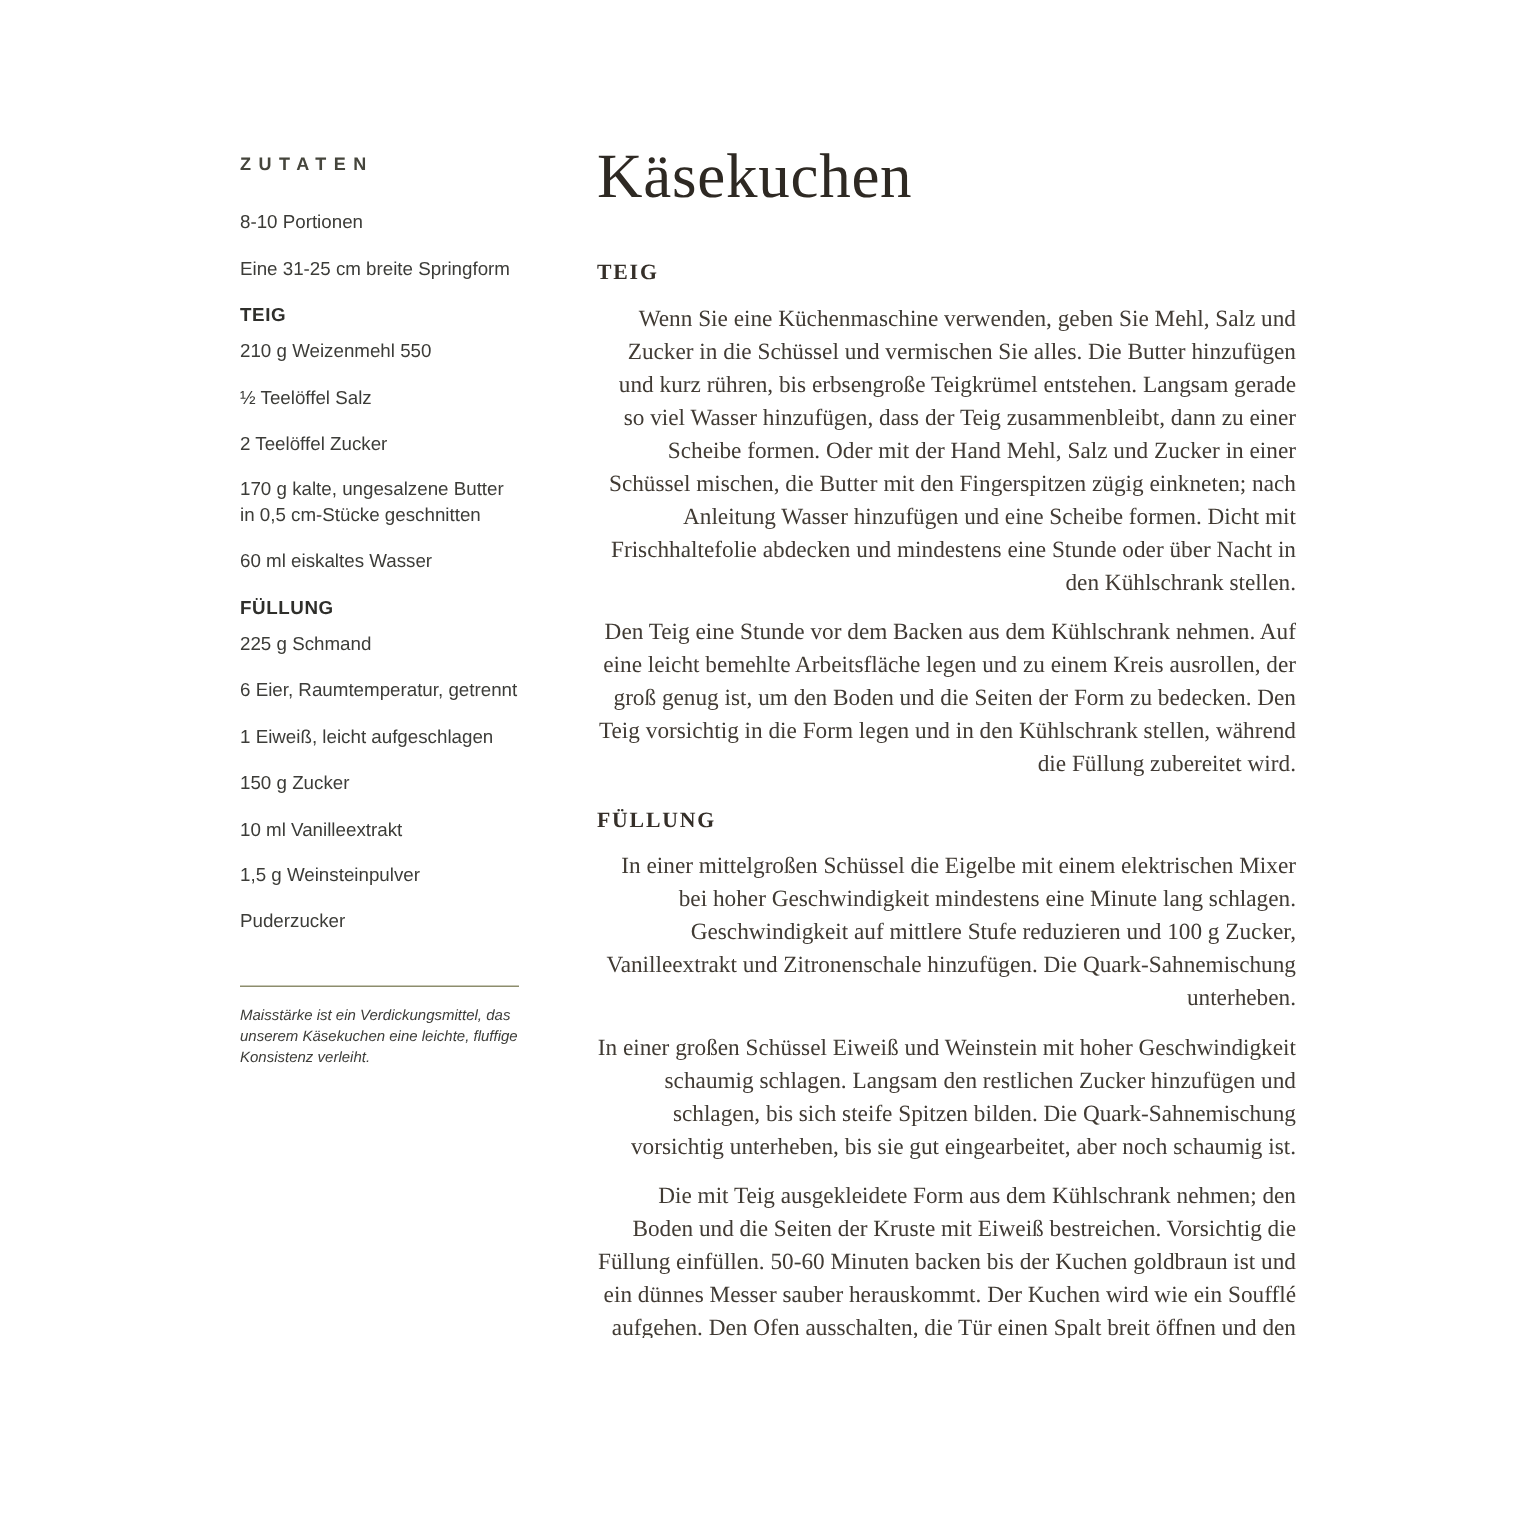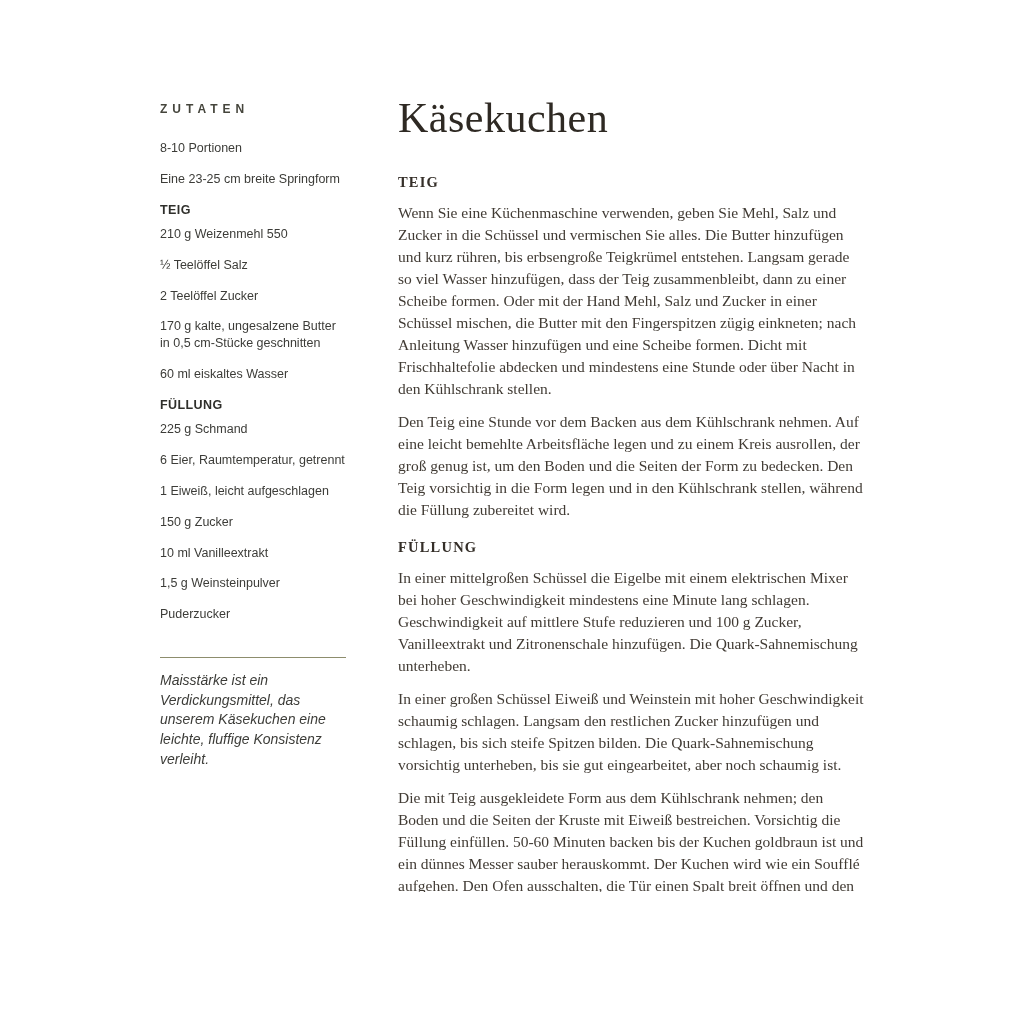--- a/index.html
+++ b/index.html
@@ -42,21 +42,21 @@
     margin-top: 15px;
     margin-bottom: 9px;
     color: #2f2f2b;
   }
   .side-rule {
     border: none;
     border-top: 1px solid #8d8d6d;
     margin: 34px 0 13px 0;
   }
   .side-note {
-    font-size: 14px;
+    font-size: 10px;
     font-style: italic;
     line-height: 1.4;
     color: #3c3c38;
   }
   .page-number {
     position: absolute;
     left: 160px; top: 960px;
     font-size: 13px;
     font-weight: bold;
     color: #3b82f6;
@@ -82,32 +82,33 @@
     font-size: 14.5px;
     font-weight: bold;
     letter-spacing: 1.2px;
     color: #352f29;
     margin: 18px 0 11px 0;
   }
   .para {
     font-size: 15.5px;
     line-height: 1.42;
     margin-bottom: 11px;
+    text-align: right;
   }
 </style>
 </head>
 <body>
 
 <div class="page">
 
   <aside class="sidebar">
     <div class="sidebar-heading">ZUTATEN</div>
 
     <p class="side-item">8-10 Portionen</p>
-    <p class="side-item">Eine 23-25 cm breite Springform</p>
+    <p class="side-item">Eine 31-25 cm breite Springform</p>
 
     <div class="side-section-title">TEIG</div>
     <p class="side-item">210 g Weizenmehl 550</p>
     <p class="side-item">½ Teelöffel Salz</p>
     <p class="side-item">2 Teelöffel Zucker</p>
     <p class="side-item">170 g kalte, ungesalzene Butter in 0,5 cm-Stücke geschnitten</p>
     <p class="side-item">60 ml eiskaltes Wasser</p>
 
     <div class="side-section-title">FÜLLUNG</div>
     <p class="side-item">225 g Schmand</p>

